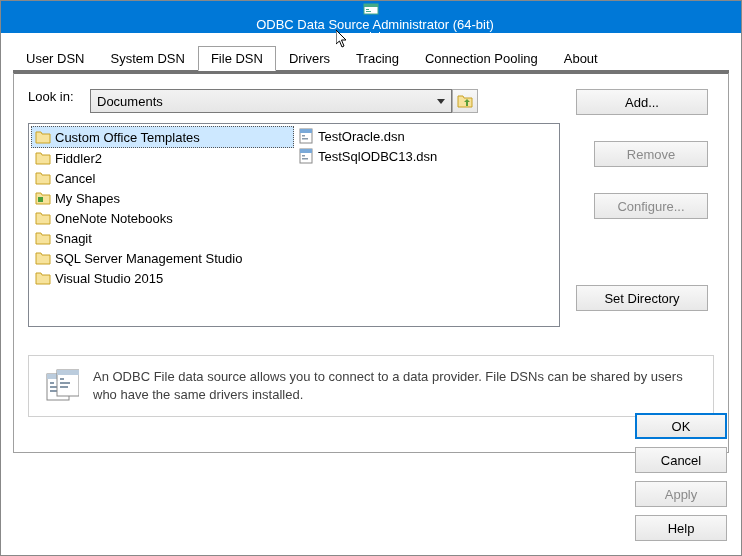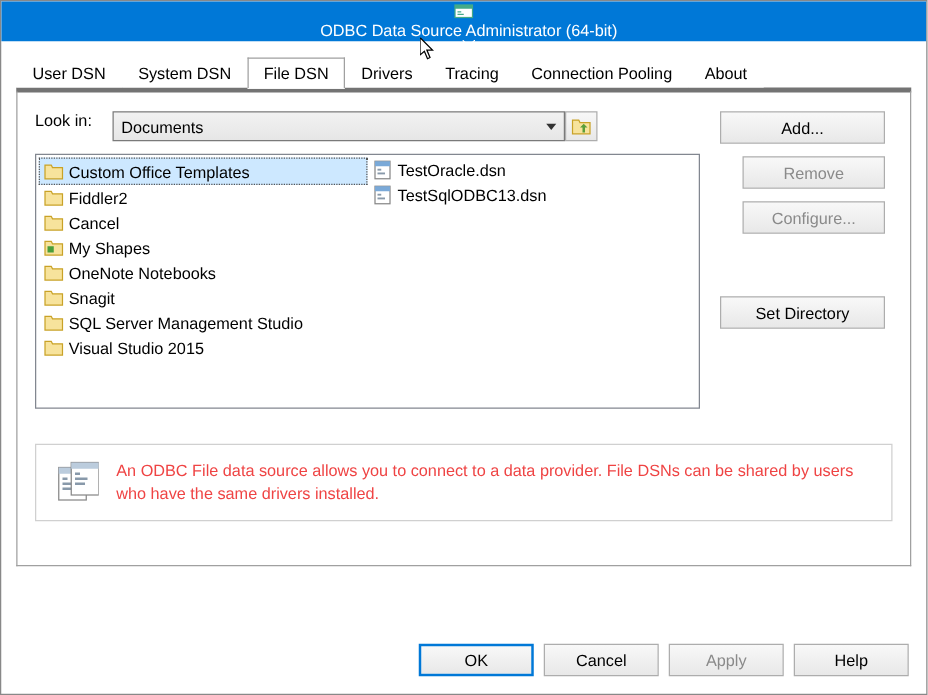--- a/index.html
+++ b/index.html
@@ -28,30 +28,30 @@
 .up-btn { width: 26px; height: 24px; border: 1px solid #adadad; background: linear-gradient(#f8f8f8,#e8e8e8); display: flex; align-items: center; justify-content: center; cursor: pointer; }
 
 .main-row { display: flex; gap: 16px; }
 
 .file-box { width: 532px; height: 204px; border: 1px solid #828790; background: #fff; display: flex; padding: 2px; font-size: 13px; overflow: hidden; }
 .file-col { flex: 0 0 50%; display: flex; flex-direction: column; }
 .file-item { display: flex; align-items: center; height: 20px; padding: 1px 4px; gap: 4px; cursor: pointer; white-space: nowrap; }
 .file-item.selected { background: #cde8ff; border: 1px dotted #555; padding: 10px 3px; }
 .file-item .ficon { width: 16px; height: 16px; flex-shrink: 0; display: flex; align-items: center; justify-content: center; }
 
-.side-btns { display: flex; flex-direction: column; gap: 10px; width: 132px; margin-top: -34px; }
+.side-btns { display: flex; flex-direction: column; gap: 26px; width: 132px; margin-top: -34px; }
 .side-btn { height: 26px; border: 1px solid #adadad; background: linear-gradient(#f8f8f8,#e8e8e8); font-size: 13px; cursor: pointer; display: flex; align-items: center; justify-content: center; }
 .side-btn.disabled { color: #8a8a8a; cursor: default; margin-left: 18px; }
 .side-btn.gap-before { margin-top: 40px; }
 
 .info-box { border: 1px solid #d0d0d0; margin-top: 28px; padding: 12px 14px; display: flex; gap: 14px; align-items: flex-start; }
 .info-icon { width: 36px; height: 36px; flex-shrink: 0; }
-.info-text { font-size: 13px; line-height: 1.35; color: #ef4444; }
-
-.bottom-btns { position: absolute; right: 14px; bottom: 14px; display: flex; gap: 8px; }
+.info-text { font-size: 13px; line-height: 1.35; color: #404040; }
+
+.bottom-btns { position: absolute; right: 14px; bottom: 14px; display: flex; gap: 8px; flex-direction: column; }
 .btn { width: 92px; height: 26px; border: 1px solid #adadad; background: linear-gradient(#f8f8f8,#e8e8e8); font-size: 13px; cursor: pointer; display: flex; align-items: center; justify-content: center; }
 .btn.default { border: 2px solid #0078d7; }
 .btn.disabled { color: #8a8a8a; }
 
 svg { display: block; }
 </style>
 </head>
 <body>
 
 <div class="titlebar">

